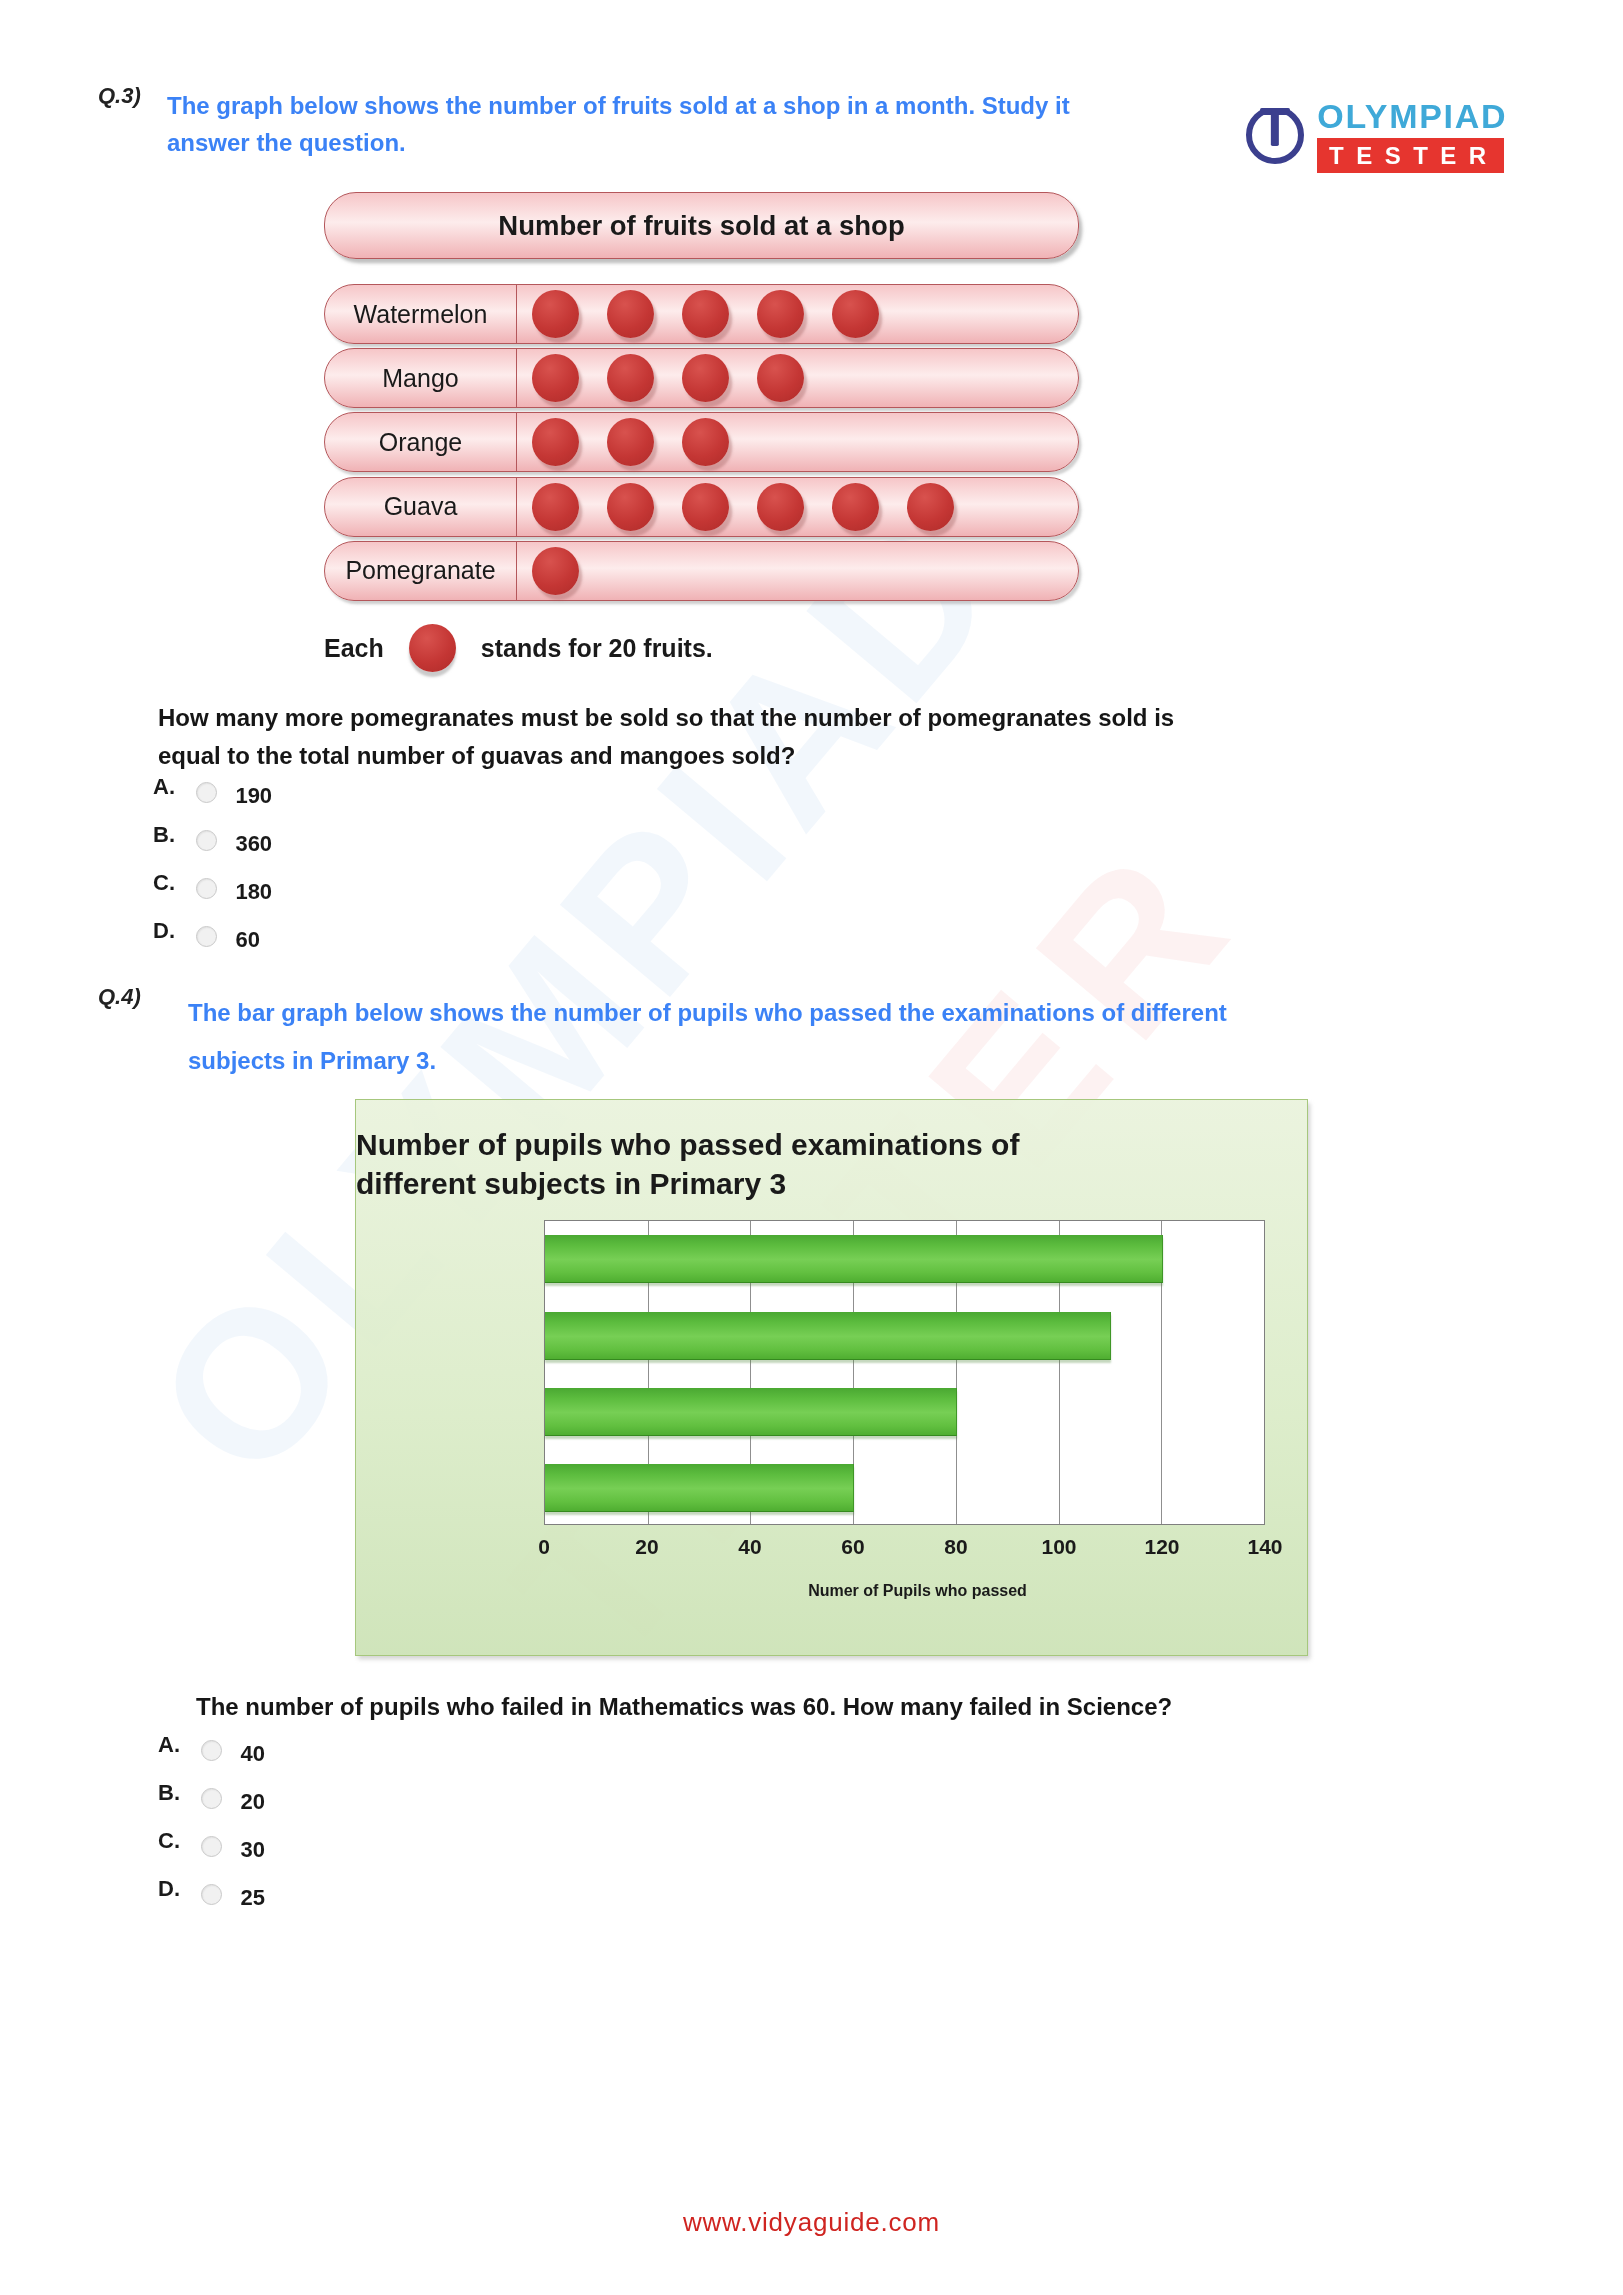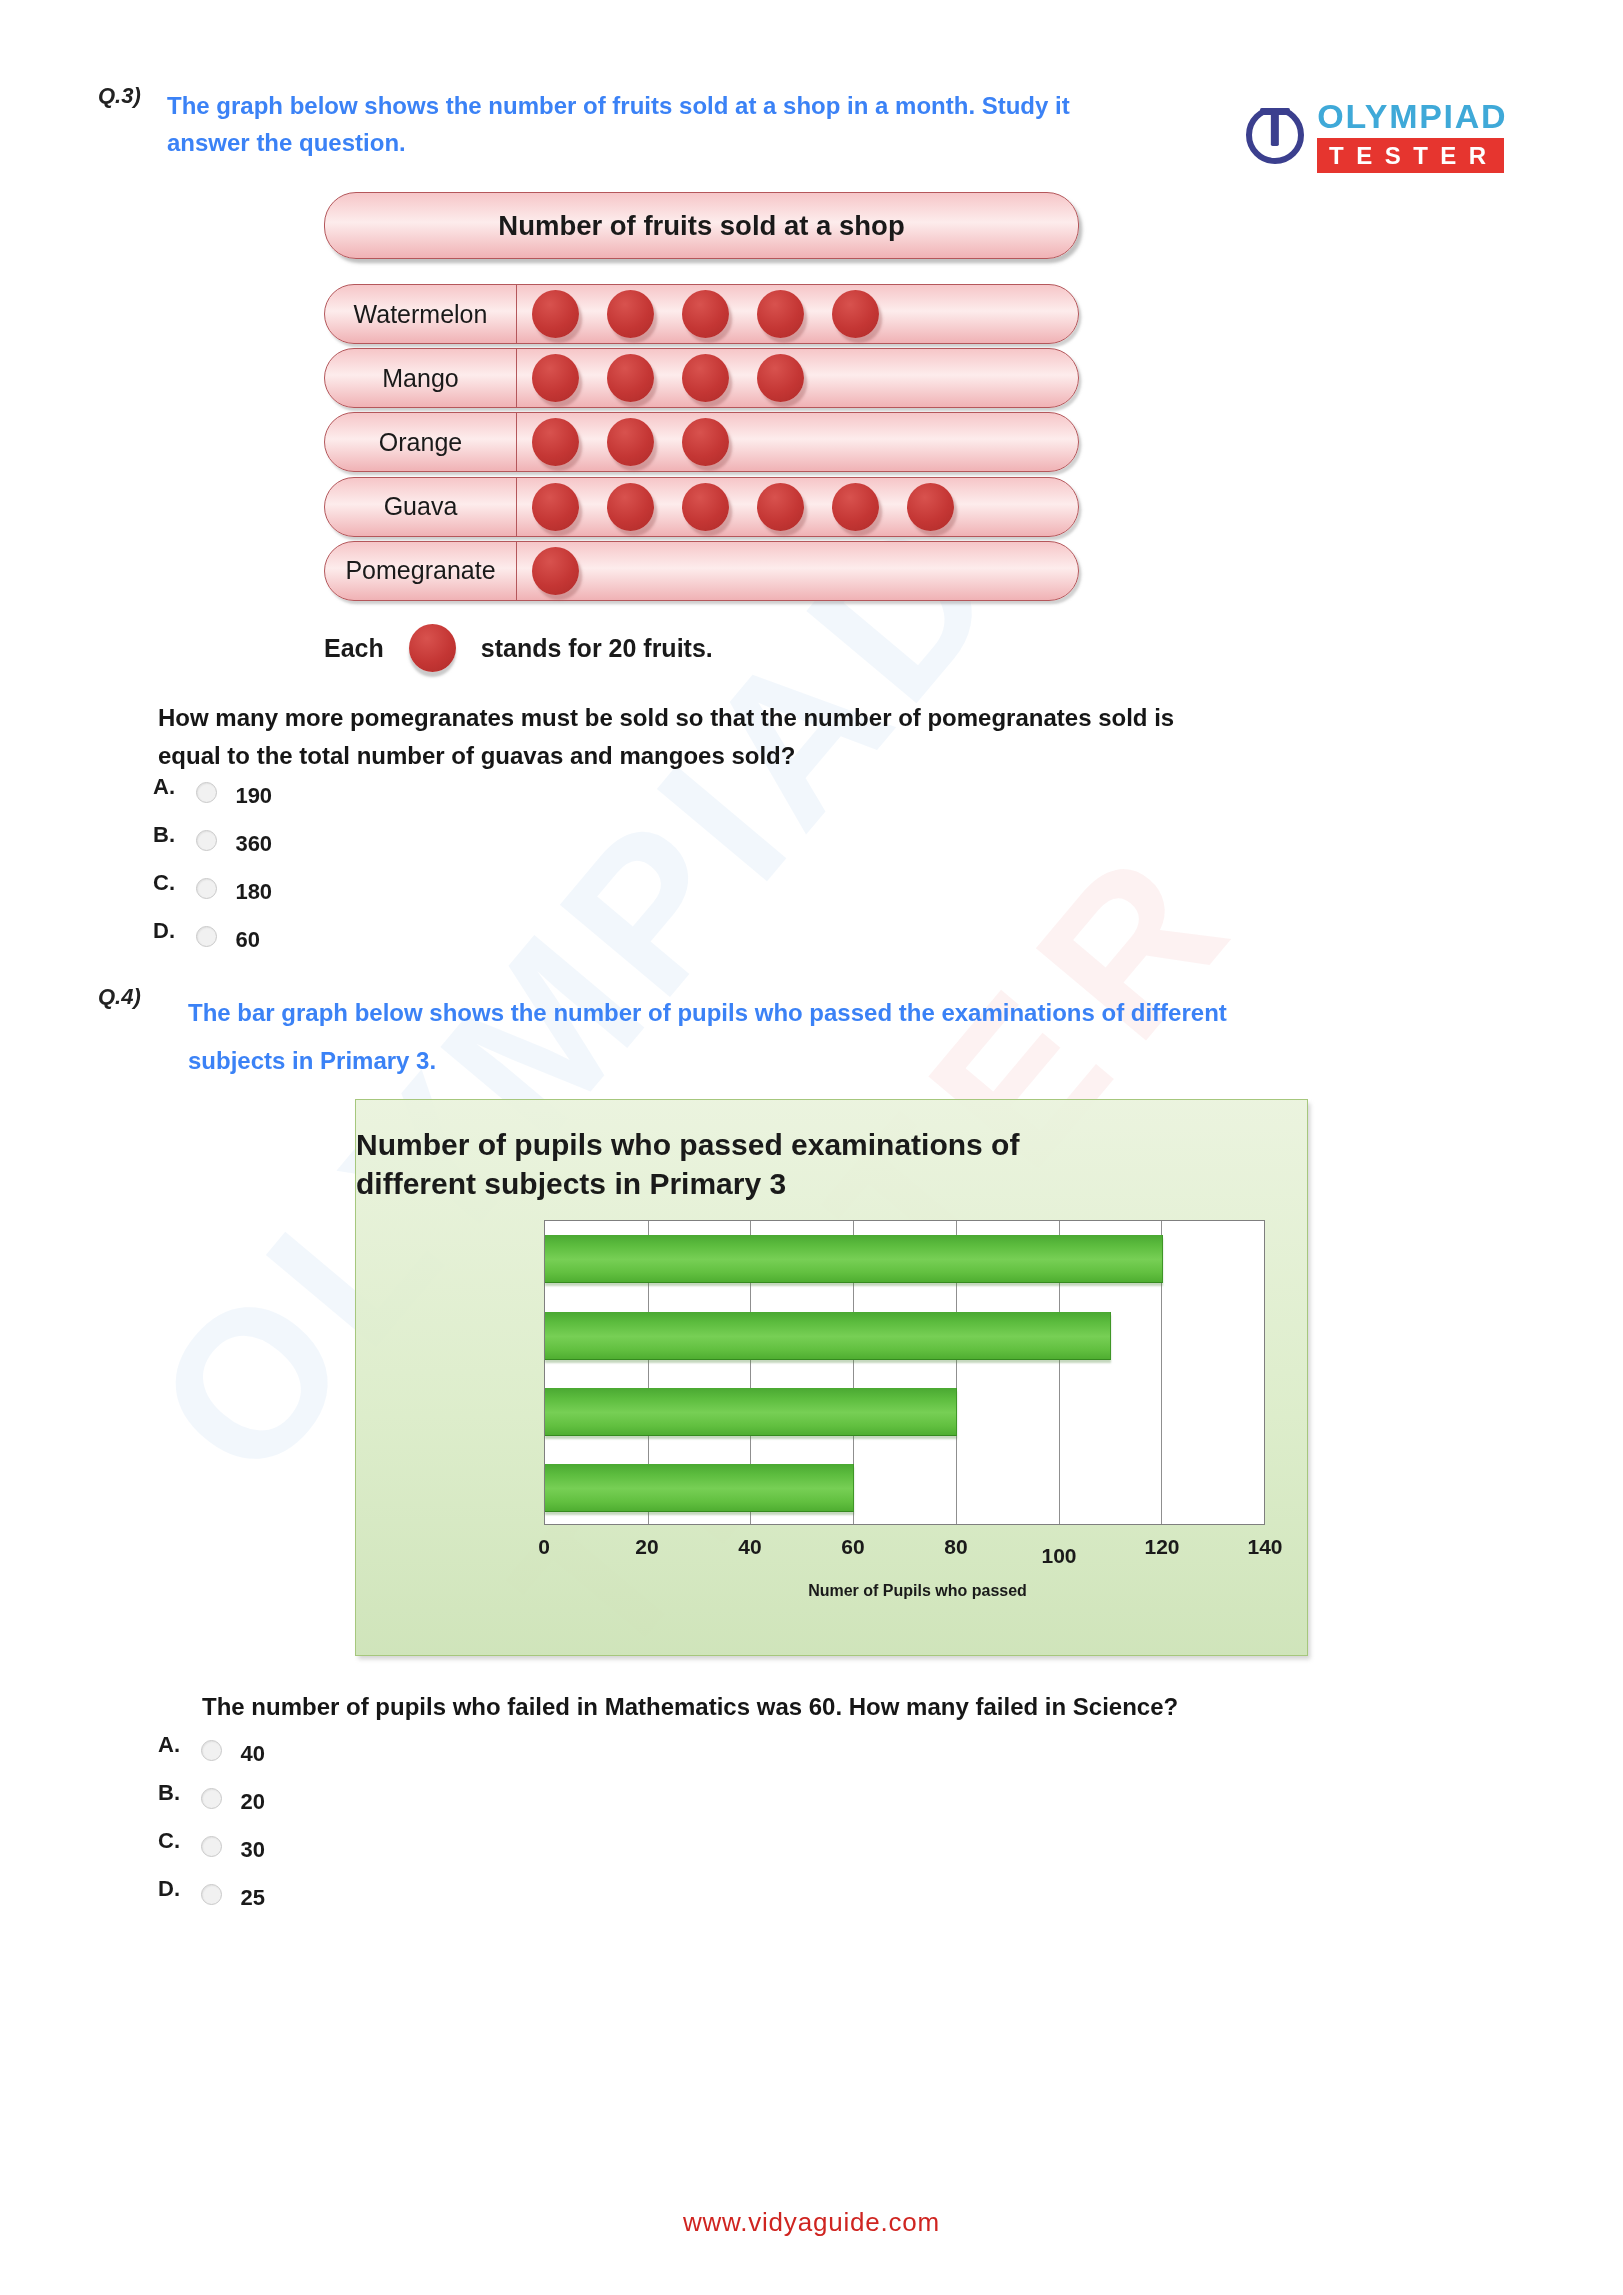--- a/index.html
+++ b/index.html
@@ -45,21 +45,21 @@
             font-weight:normal; font-size:25px; }
   .pdots { flex:1; display:flex; align-items:center; padding-left:15px; }
   .dot { width:47px; height:48px; margin-right:28px; border-radius:50%;
          background:radial-gradient(circle at 38% 30%, #d8524e 0%, #c43634 55%, #ae2b29 100%);
          box-shadow:3.3px 5px 2.5px rgba(150,80,80,0.35); }
   .legend { position:absolute; left:324px; top:624px; display:flex; align-items:center; font-weight:bold; font-size:25px; }
   .legend .dot { margin:0 25px; box-shadow:0 5px 2.5px rgba(150,150,150,0.5); }
 
   .question { position:absolute; font-weight:bold; font-size:24px; line-height:38px; color:#161616; }
   #q3-question { left:158px; top:699px; width:1234px; }
-  #q4-question { left:202px; top:1688px; width:1268px; }
+  #q4-question { left:196px; top:1688px; width:1268px; }
 
   
   .options { position:absolute; }
   #q3-options { left:153px; top:774px; }
   #q4-options { left:158px; top:1732px; }
   .opt-row { display:flex; align-items:flex-start; height:48px; }
   .opt-letter { font-weight:bold; font-size:22px; width:43px; }
   .radio { width:21px; height:21px; margin-top:8.3px; border-radius:50%;
            background:#f1f1f1; border:1.7px solid #c9c9c9; box-shadow:inset 0.8px 0.8px 1.7px rgba(0,0,0,0.08); }
   .opt-value { font-weight:bold; font-size:22px; margin-left:18.4px; margin-top:9.2px; }
@@ -221,21 +221,21 @@
           <div class="bar" style="top: 91px; width: 566px;"></div>
           <div class="bar" style="top: 167px; width: 412px;"></div>
           <div class="bar" style="top: 243px; width: 309px;"></div>
         </div>
       <div class="tick-row" id="tick-row">
           <span class="tick" style="left: 0%;">0</span>
           <span class="tick" style="left: 14.2857%;">20</span>
           <span class="tick" style="left: 28.5714%;">40</span>
           <span class="tick" style="left: 42.8571%;">60</span>
           <span class="tick" style="left: 57.1429%;">80</span>
-          <span class="tick" style="left: 71.4286%; margin-top: 9px;">100</span>
+          <span class="tick" style="left: 71.4286%;">100</span>
           <span class="tick" style="left: 85.7143%;">120</span>
           <span class="tick" style="left: 100%;">140</span>
         </div>
       <div class="axis-title">Numer of Pupils who passed</div>
     </div>
 
     <div class="question" id="q4-question">The number of pupils who failed in Mathematics was 60. How many failed in Science?</div>
     <div class="options" id="q4-options">
         <div class="opt-row">
           <span class="opt-letter">A.</span>

